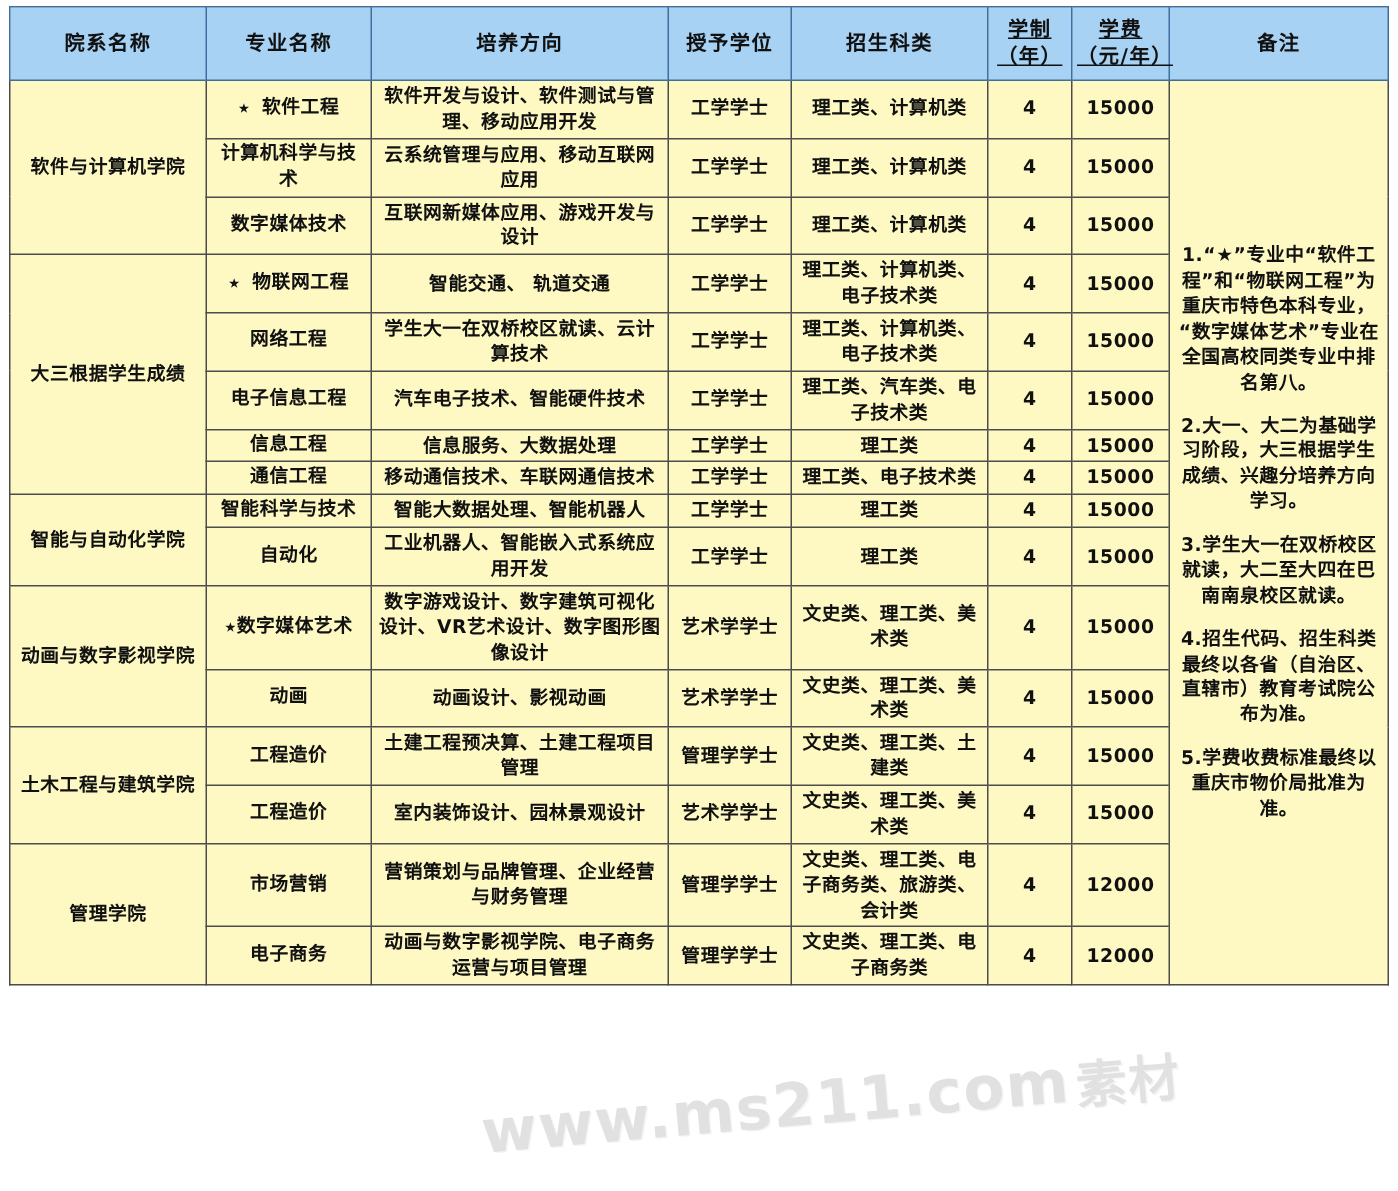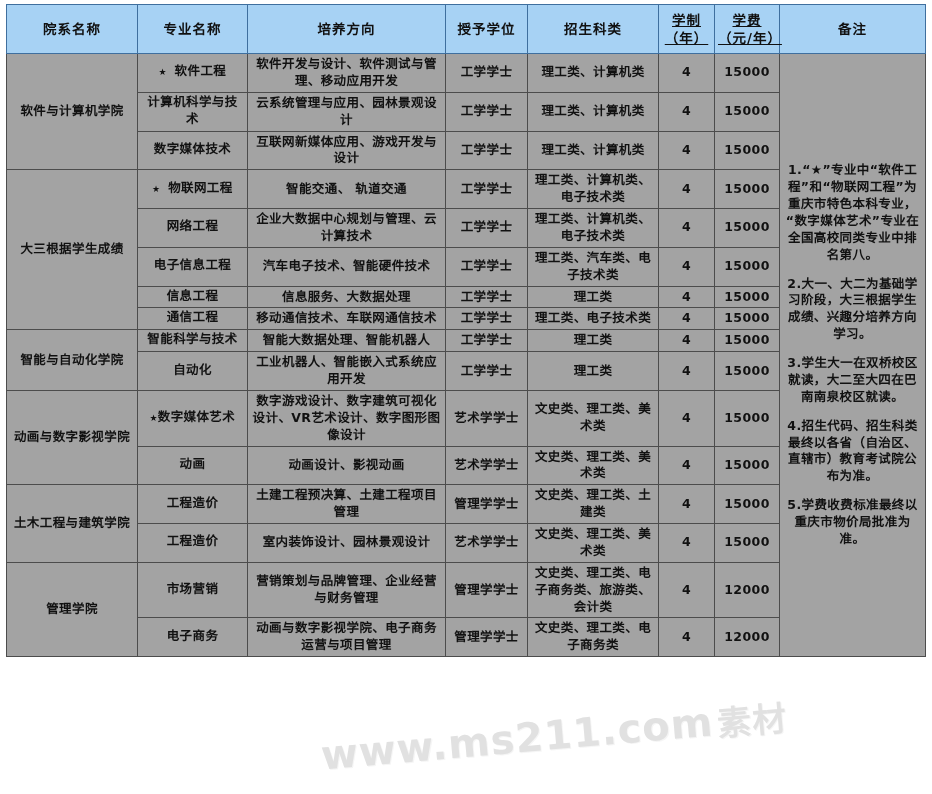--- a/index.html
+++ b/index.html
@@ -25,21 +25,21 @@
     background: #ffffff;
   }
 
   table.majors {
     position: absolute;
     left: 6px;
     top: 4px;
     width: 919px;
     border-collapse: collapse;
     table-layout: fixed;
-    background: #a3a3a3;
+    background: #fef9c3;
   }
 
   table.majors td, table.majors th {
     border: 1px solid #4c4c4c;
     padding: 2px 3px;
     vertical-align: middle;
     text-align: center;
     font-size: 12.5px;
     line-height: 1.35;
     font-weight: bold;
@@ -189,21 +189,21 @@
           <td class="remarks" rowspan="16">
             <div class="remark-p">1.“★”专业中“软件工程”和“物联网工程”为重庆市特色本科专业，“数字媒体艺术”专业在全国高校同类专业中排名第八。</div>
             <div class="remark-p">2.大一、大二为基础学习阶段，大三根据学生成绩、兴趣分培养方向学习。</div>
             <div class="remark-p">3.学生大一在双桥校区就读，大二至大四在巴南南泉校区就读。</div>
             <div class="remark-p">4.招生代码、招生科类最终以各省（自治区、直辖市）教育考试院公布为准。</div>
             <div class="remark-p">5.学费收费标准最终以重庆市物价局批准为准。</div>
           </td>
         </tr>
         <tr>
           <td class="major">计算机科学与技术</td>
-          <td class="direction">云系统管理与应用、园林景观设计</td>
+          <td class="direction">云系统管理与应用、移动互联网应用</td>
           <td class="degree">工学学士</td>
           <td class="category">理工类、计算机类</td>
           <td class="years">4</td>
           <td class="fee">15000</td>
         </tr>
         <tr>
           <td class="major">数字媒体技术</td>
           <td class="direction">互联网新媒体应用、游戏开发与设计</td>
           <td class="degree">工学学士</td>
           <td class="category">理工类、计算机类</td>
@@ -214,21 +214,21 @@
           <td class="college" rowspan="5">大三根据学生成绩</td>
           <td class="major"><span class="star">★</span> 物联网工程</td>
           <td class="direction">智能交通、 轨道交通</td>
           <td class="degree">工学学士</td>
           <td class="category">理工类、计算机类、电子技术类</td>
           <td class="years">4</td>
           <td class="fee">15000</td>
         </tr>
         <tr>
           <td class="major">网络工程</td>
-          <td class="direction">企业大数据中心规划与管理、云计算技术</td>
+          <td class="direction">学生大一在双桥校区就读、云计算技术</td>
           <td class="degree">工学学士</td>
           <td class="category">理工类、计算机类、电子技术类</td>
           <td class="years">4</td>
           <td class="fee">15000</td>
         </tr>
         <tr>
           <td class="major">电子信息工程</td>
           <td class="direction">汽车电子技术、智能硬件技术</td>
           <td class="degree">工学学士</td>
           <td class="category">理工类、汽车类、电子技术类</td>

